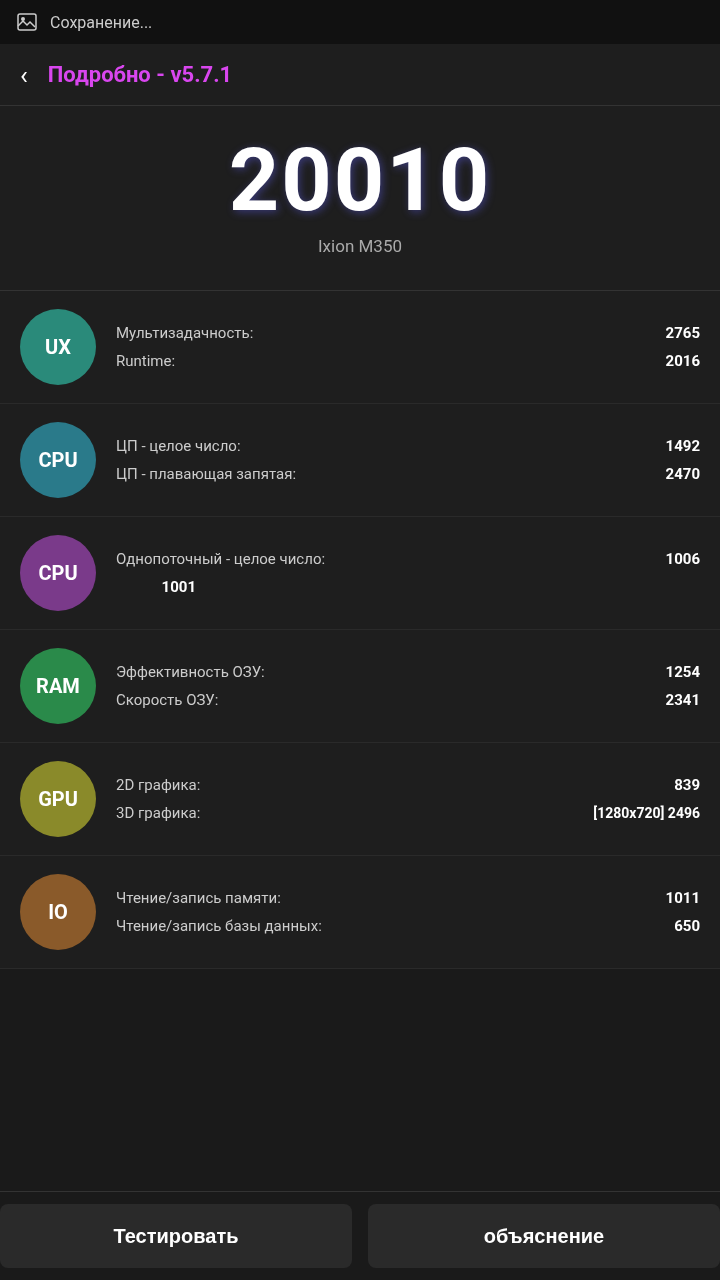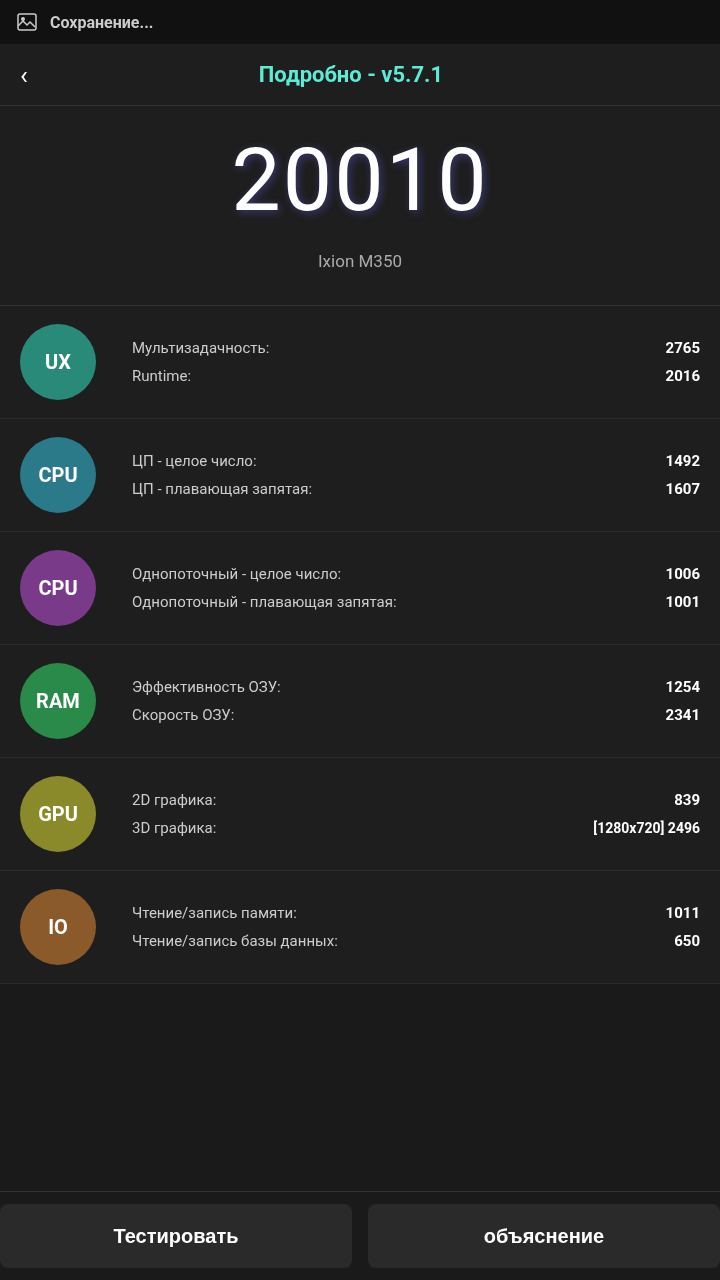--- a/index.html
+++ b/index.html
@@ -14,21 +14,20 @@
     }
 
     
     .status-bar {
       background-color: #111111;
       height: 44px;
       display: flex;
       align-items: center;
       padding: 0 16px;
       gap: 12px;
-      font-weight: bold;
     }
     .status-bar-icon {
       width: 22px;
       height: 22px;
       display: flex;
       align-items: center;
       justify-content: center;
     }
     .status-bar-text {
       color: #cccccc;
@@ -45,60 +44,59 @@
       border-bottom: 1px solid #333;
     }
     .back-btn {
       color: #ffffff;
       font-size: 26px;
       cursor: pointer;
       margin-right: 20px;
       line-height: 1;
     }
     .header-title {
-      color: #5eead4;
+      color: #d946ef;
       font-size: 22px;
       font-weight: bold;
       flex: 1;
-      text-align: center;
+      text-align: left;
       margin-right: 46px;
     }
 
     
     .score-section {
       background-color: #1e1e1e;
       padding: 30px 20px 20px;
       text-align: center;
       border-bottom: 1px solid #333;
     }
     .score-number {
       font-size: 88px;
-      font-weight: normal;
+      font-weight: bold;
       color: #ffffff;
       letter-spacing: 2px;
       line-height: 1;
       text-shadow: 2px 2px 8px rgba(100,100,255,0.4);
-      margin-bottom: 27px;
+      margin-bottom: 12px;
     }
     .device-name {
       font-size: 17px;
       color: #aaaaaa;
       margin-bottom: 14px;
     }
 
     
     .bench-list {
       background-color: #1e1e1e;
     }
     .bench-row {
       display: flex;
       align-items: center;
       padding: 18px 20px;
       border-bottom: 1px solid #2a2a2a;
-      gap: 16px;
     }
     .bench-icon {
       width: 76px;
       height: 76px;
       border-radius: 50%;
       display: flex;
       align-items: center;
       justify-content: center;
       font-size: 20px;
       font-weight: bold;
@@ -215,34 +213,33 @@
 
     <div class="bench-row">
       <div class="bench-icon icon-cpu1">CPU</div>
       <div class="bench-details">
         <div class="bench-metric">
           <span class="bench-label">ЦП - целое число:</span>
           <span class="bench-value">1492</span>
         </div>
         <div class="bench-metric">
           <span class="bench-label">ЦП - плавающая запятая:</span>
-          <span class="bench-value">1607</span>
+          <span class="bench-value">2470</span>
         </div>
       </div>
     </div>
 
     <div class="bench-row">
       <div class="bench-icon icon-cpu2">CPU</div>
       <div class="bench-details">
         <div class="bench-metric">
           <span class="bench-label">Однопоточный - целое число:</span>
           <span class="bench-value">1006</span>
         </div>
         <div class="bench-metric">
-          <span class="bench-label">Однопоточный - плавающая запятая:</span>
           <span class="bench-value">1001</span>
         </div>
       </div>
     </div>
 
     <div class="bench-row">
       <div class="bench-icon icon-ram">RAM</div>
       <div class="bench-details">
         <div class="bench-metric">
           <span class="bench-label">Эффективность ОЗУ:</span>

